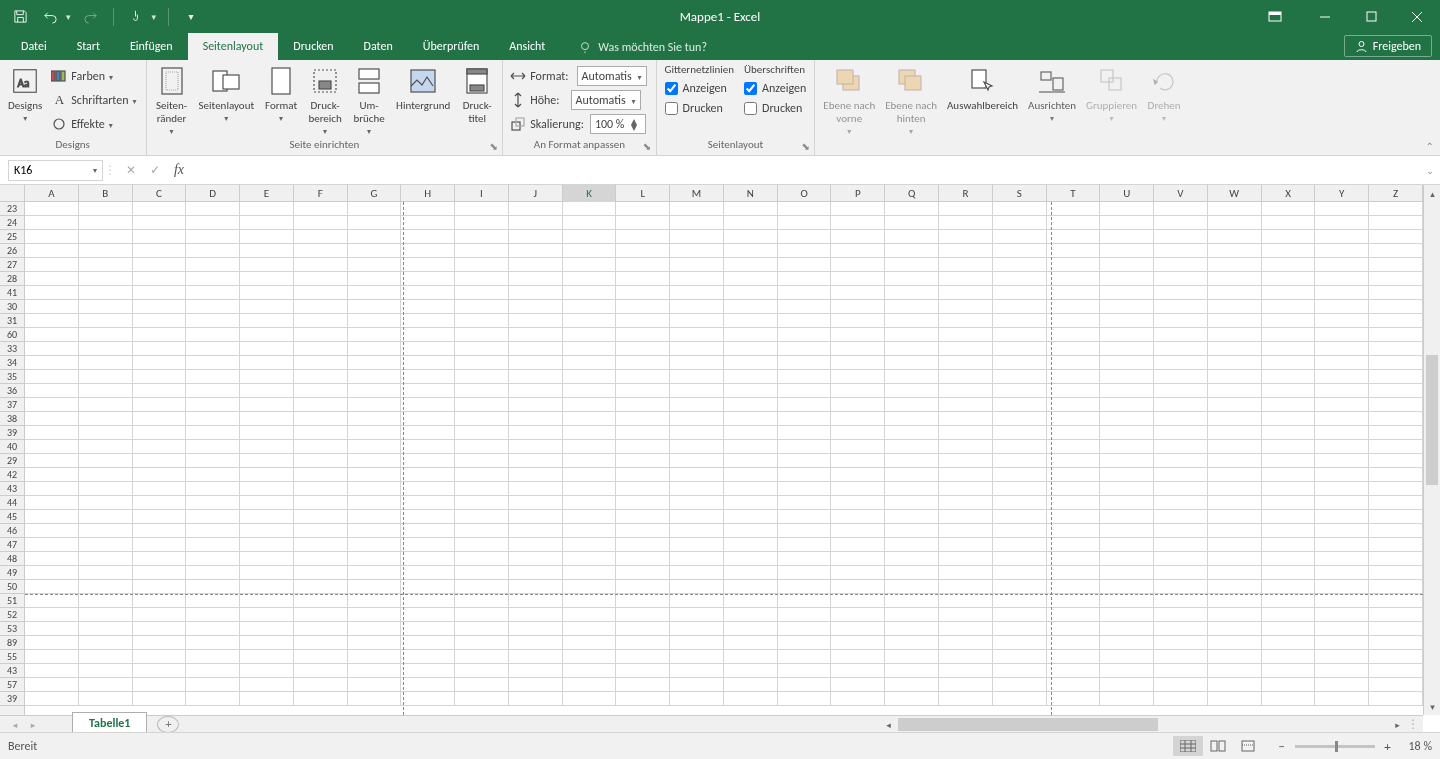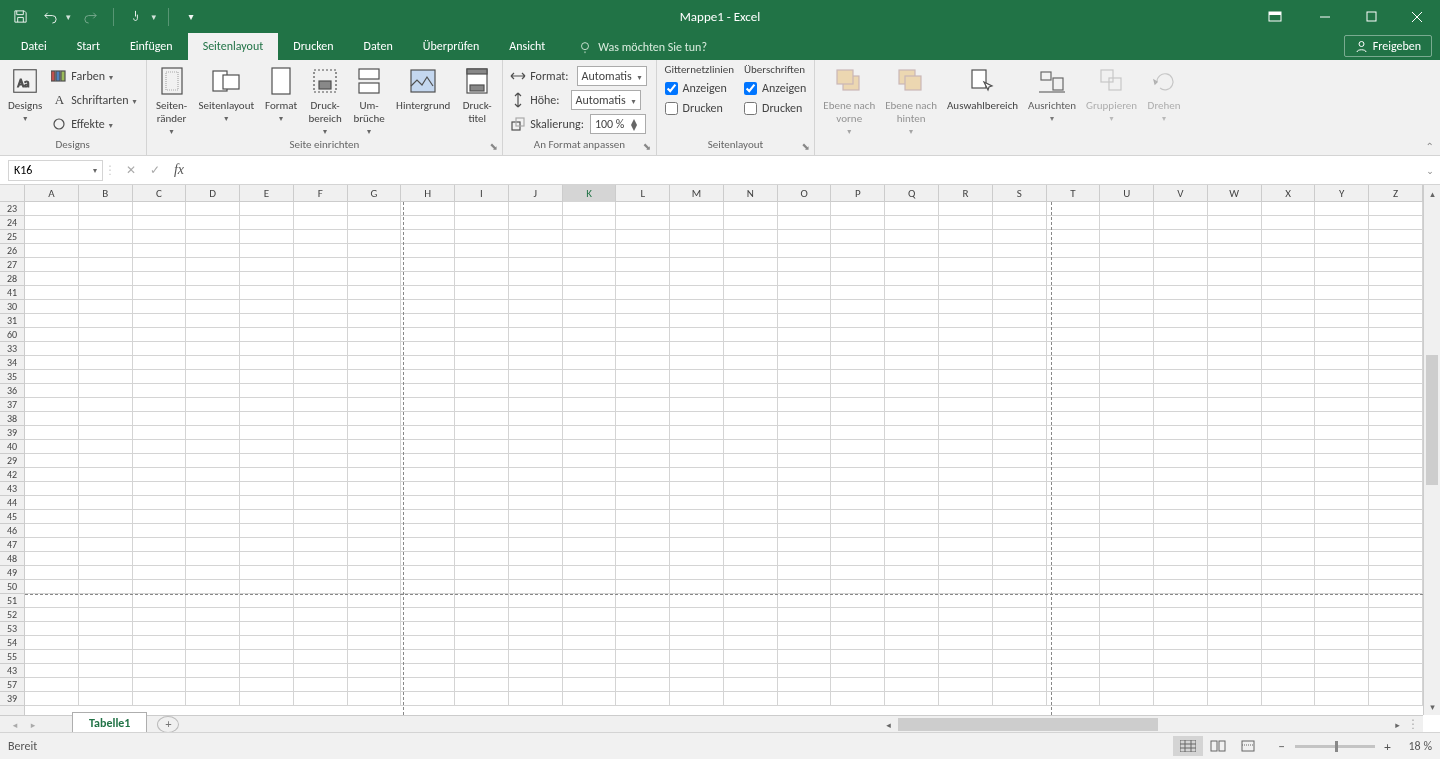--- a/index.html
+++ b/index.html
@@ -516,21 +516,21 @@
       <div class="rowhead">44</div>
       <div class="rowhead">45</div>
       <div class="rowhead">46</div>
       <div class="rowhead">47</div>
       <div class="rowhead">48</div>
       <div class="rowhead">49</div>
       <div class="rowhead">50</div>
       <div class="rowhead">51</div>
       <div class="rowhead">52</div>
       <div class="rowhead">53</div>
-      <div class="rowhead">54</div>
+      <div class="rowhead">89</div>
       <div class="rowhead">55</div>
       <div class="rowhead">43</div>
       <div class="rowhead">57</div>
       <div class="rowhead">39</div>
     </div>
   <div class="cells" id="cells">
       <div class="cell-row">
         <div class="cell" style="width: 54px;"></div>
         <div class="cell" style="width: 54px;"></div>
         <div class="cell" style="width: 54px;"></div>

